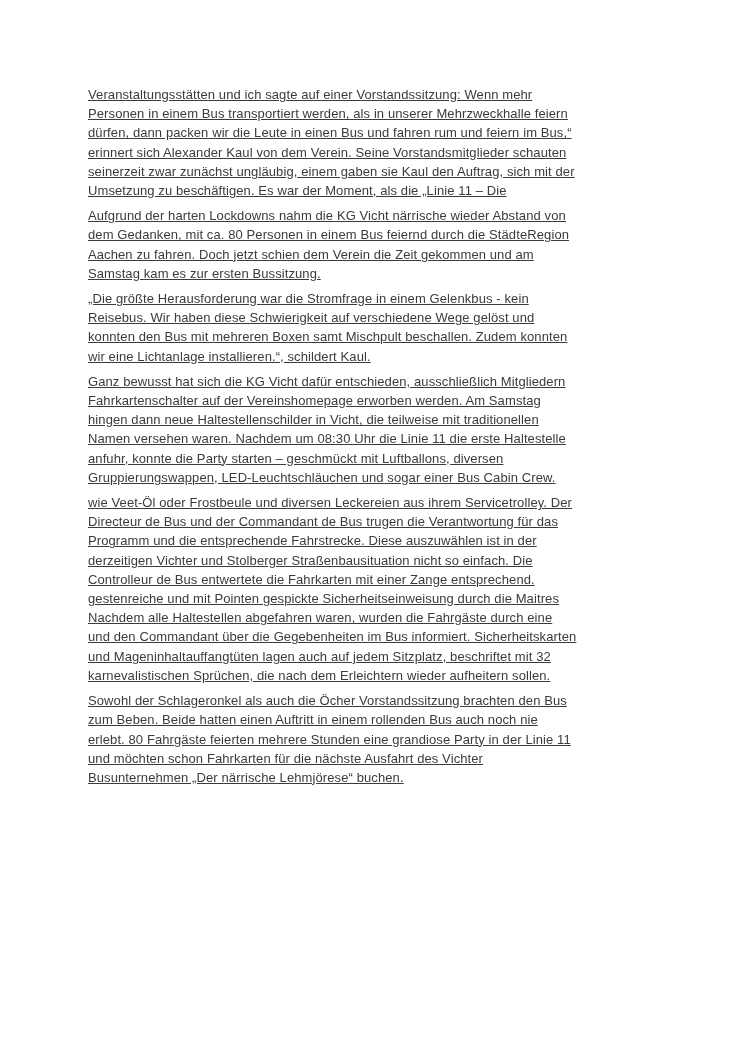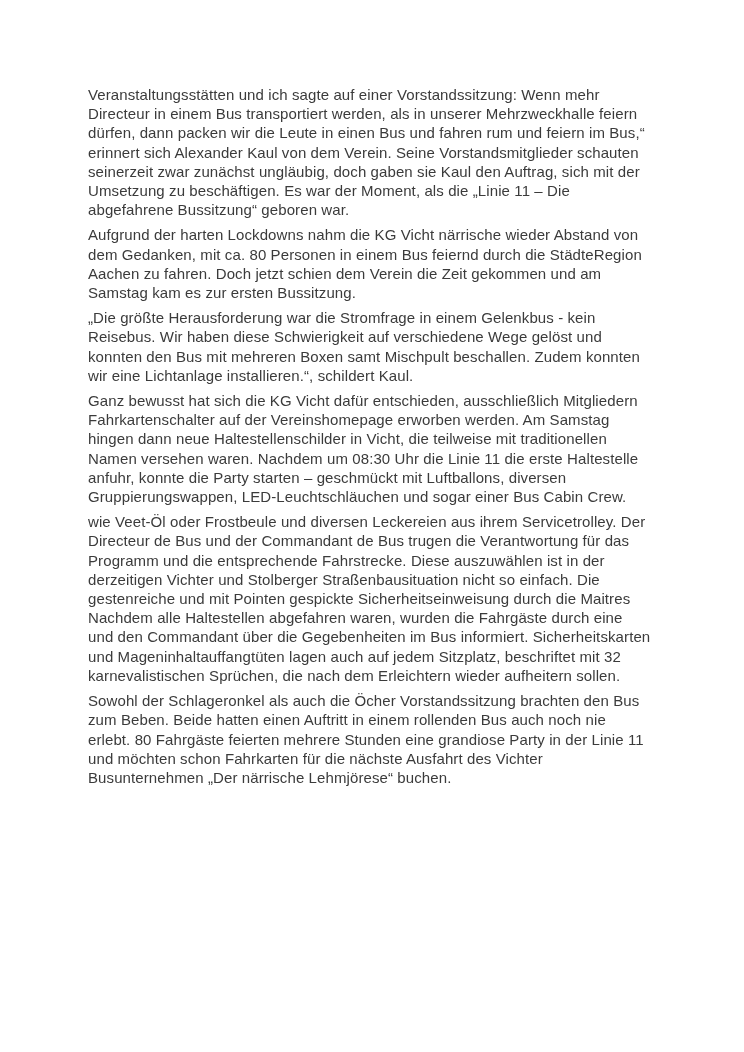--- a/index.html
+++ b/index.html
@@ -14,46 +14,46 @@
     background: #ffffff;
     overflow: hidden;
     font-family: "Liberation Sans", sans-serif;
   }
   .article {
     position: absolute;
     left: 88px;
     top: 85px;
     width: 592px;
     color: #3b3b3b;
-    font-size: 15px;
+    font-size: 13px;
     line-height: 19.2px;
     letter-spacing: 0.1px;
+    text-decoration: underline;
   }
   .article p {
     margin: 0 0 6px 0;
     padding: 0;
   }
   .line {
     display: block;
     white-space: nowrap;
   }
 </style>
 </head>
 <body>
 
 <div class="page">
   <div class="article" id="article-body" style="color: rgb(59, 59, 59);">
       <p>
         <span class="line">Veranstaltungsstätten und ich sagte auf einer Vorstandssitzung: Wenn mehr</span>
-        <span class="line">Directeur in einem Bus transportiert werden, als in unserer Mehrzweckhalle feiern</span>
+        <span class="line">Personen in einem Bus transportiert werden, als in unserer Mehrzweckhalle feiern</span>
         <span class="line">dürfen, dann packen wir die Leute in einen Bus und fahren rum und feiern im Bus,“</span>
         <span class="line">erinnert sich Alexander Kaul von dem Verein. Seine Vorstandsmitglieder schauten</span>
-        <span class="line">seinerzeit zwar zunächst ungläubig, doch gaben sie Kaul den Auftrag, sich mit der</span>
+        <span class="line">seinerzeit zwar zunächst ungläubig, einem gaben sie Kaul den Auftrag, sich mit der</span>
         <span class="line">Umsetzung zu beschäftigen. Es war der Moment, als die „Linie 11 – Die</span>
-        <span class="line">abgefahrene Bussitzung“ geboren war.</span>
       </p>
       <p>
         <span class="line">Aufgrund der harten Lockdowns nahm die KG Vicht närrische wieder Abstand von</span>
         <span class="line">dem Gedanken, mit ca. 80 Personen in einem Bus feiernd durch die StädteRegion</span>
         <span class="line">Aachen zu fahren. Doch jetzt schien dem Verein die Zeit gekommen und am</span>
         <span class="line">Samstag kam es zur ersten Bussitzung.</span>
       </p>
       <p>
         <span class="line">„Die größte Herausforderung war die Stromfrage in einem Gelenkbus - kein</span>
         <span class="line">Reisebus. Wir haben diese Schwierigkeit auf verschiedene Wege gelöst und</span>
@@ -66,20 +66,21 @@
         <span class="line">hingen dann neue Haltestellenschilder in Vicht, die teilweise mit traditionellen</span>
         <span class="line">Namen versehen waren. Nachdem um 08:30 Uhr die Linie 11 die erste Haltestelle</span>
         <span class="line">anfuhr, konnte die Party starten – geschmückt mit Luftballons, diversen</span>
         <span class="line">Gruppierungswappen, LED-Leuchtschläuchen und sogar einer Bus Cabin Crew.</span>
       </p>
       <p>
         <span class="line">wie Veet-Öl oder Frostbeule und diversen Leckereien aus ihrem Servicetrolley. Der</span>
         <span class="line">Directeur de Bus und der Commandant de Bus trugen die Verantwortung für das</span>
         <span class="line">Programm und die entsprechende Fahrstrecke. Diese auszuwählen ist in der</span>
         <span class="line">derzeitigen Vichter und Stolberger Straßenbausituation nicht so einfach. Die</span>
+        <span class="line">Controlleur de Bus entwertete die Fahrkarten mit einer Zange entsprechend.</span>
         <span class="line">gestenreiche und mit Pointen gespickte Sicherheitseinweisung durch die Maitres</span>
         <span class="line">Nachdem alle Haltestellen abgefahren waren, wurden die Fahrgäste durch eine</span>
         <span class="line">und den Commandant über die Gegebenheiten im Bus informiert. Sicherheitskarten</span>
         <span class="line">und Mageninhaltauffangtüten lagen auch auf jedem Sitzplatz, beschriftet mit 32</span>
         <span class="line">karnevalistischen Sprüchen, die nach dem Erleichtern wieder aufheitern sollen.</span>
       </p>
       <p>
         <span class="line">Sowohl der Schlageronkel als auch die Öcher Vorstandssitzung brachten den Bus</span>
         <span class="line">zum Beben. Beide hatten einen Auftritt in einem rollenden Bus auch noch nie</span>
         <span class="line">erlebt. 80 Fahrgäste feierten mehrere Stunden eine grandiose Party in der Linie 11</span>

